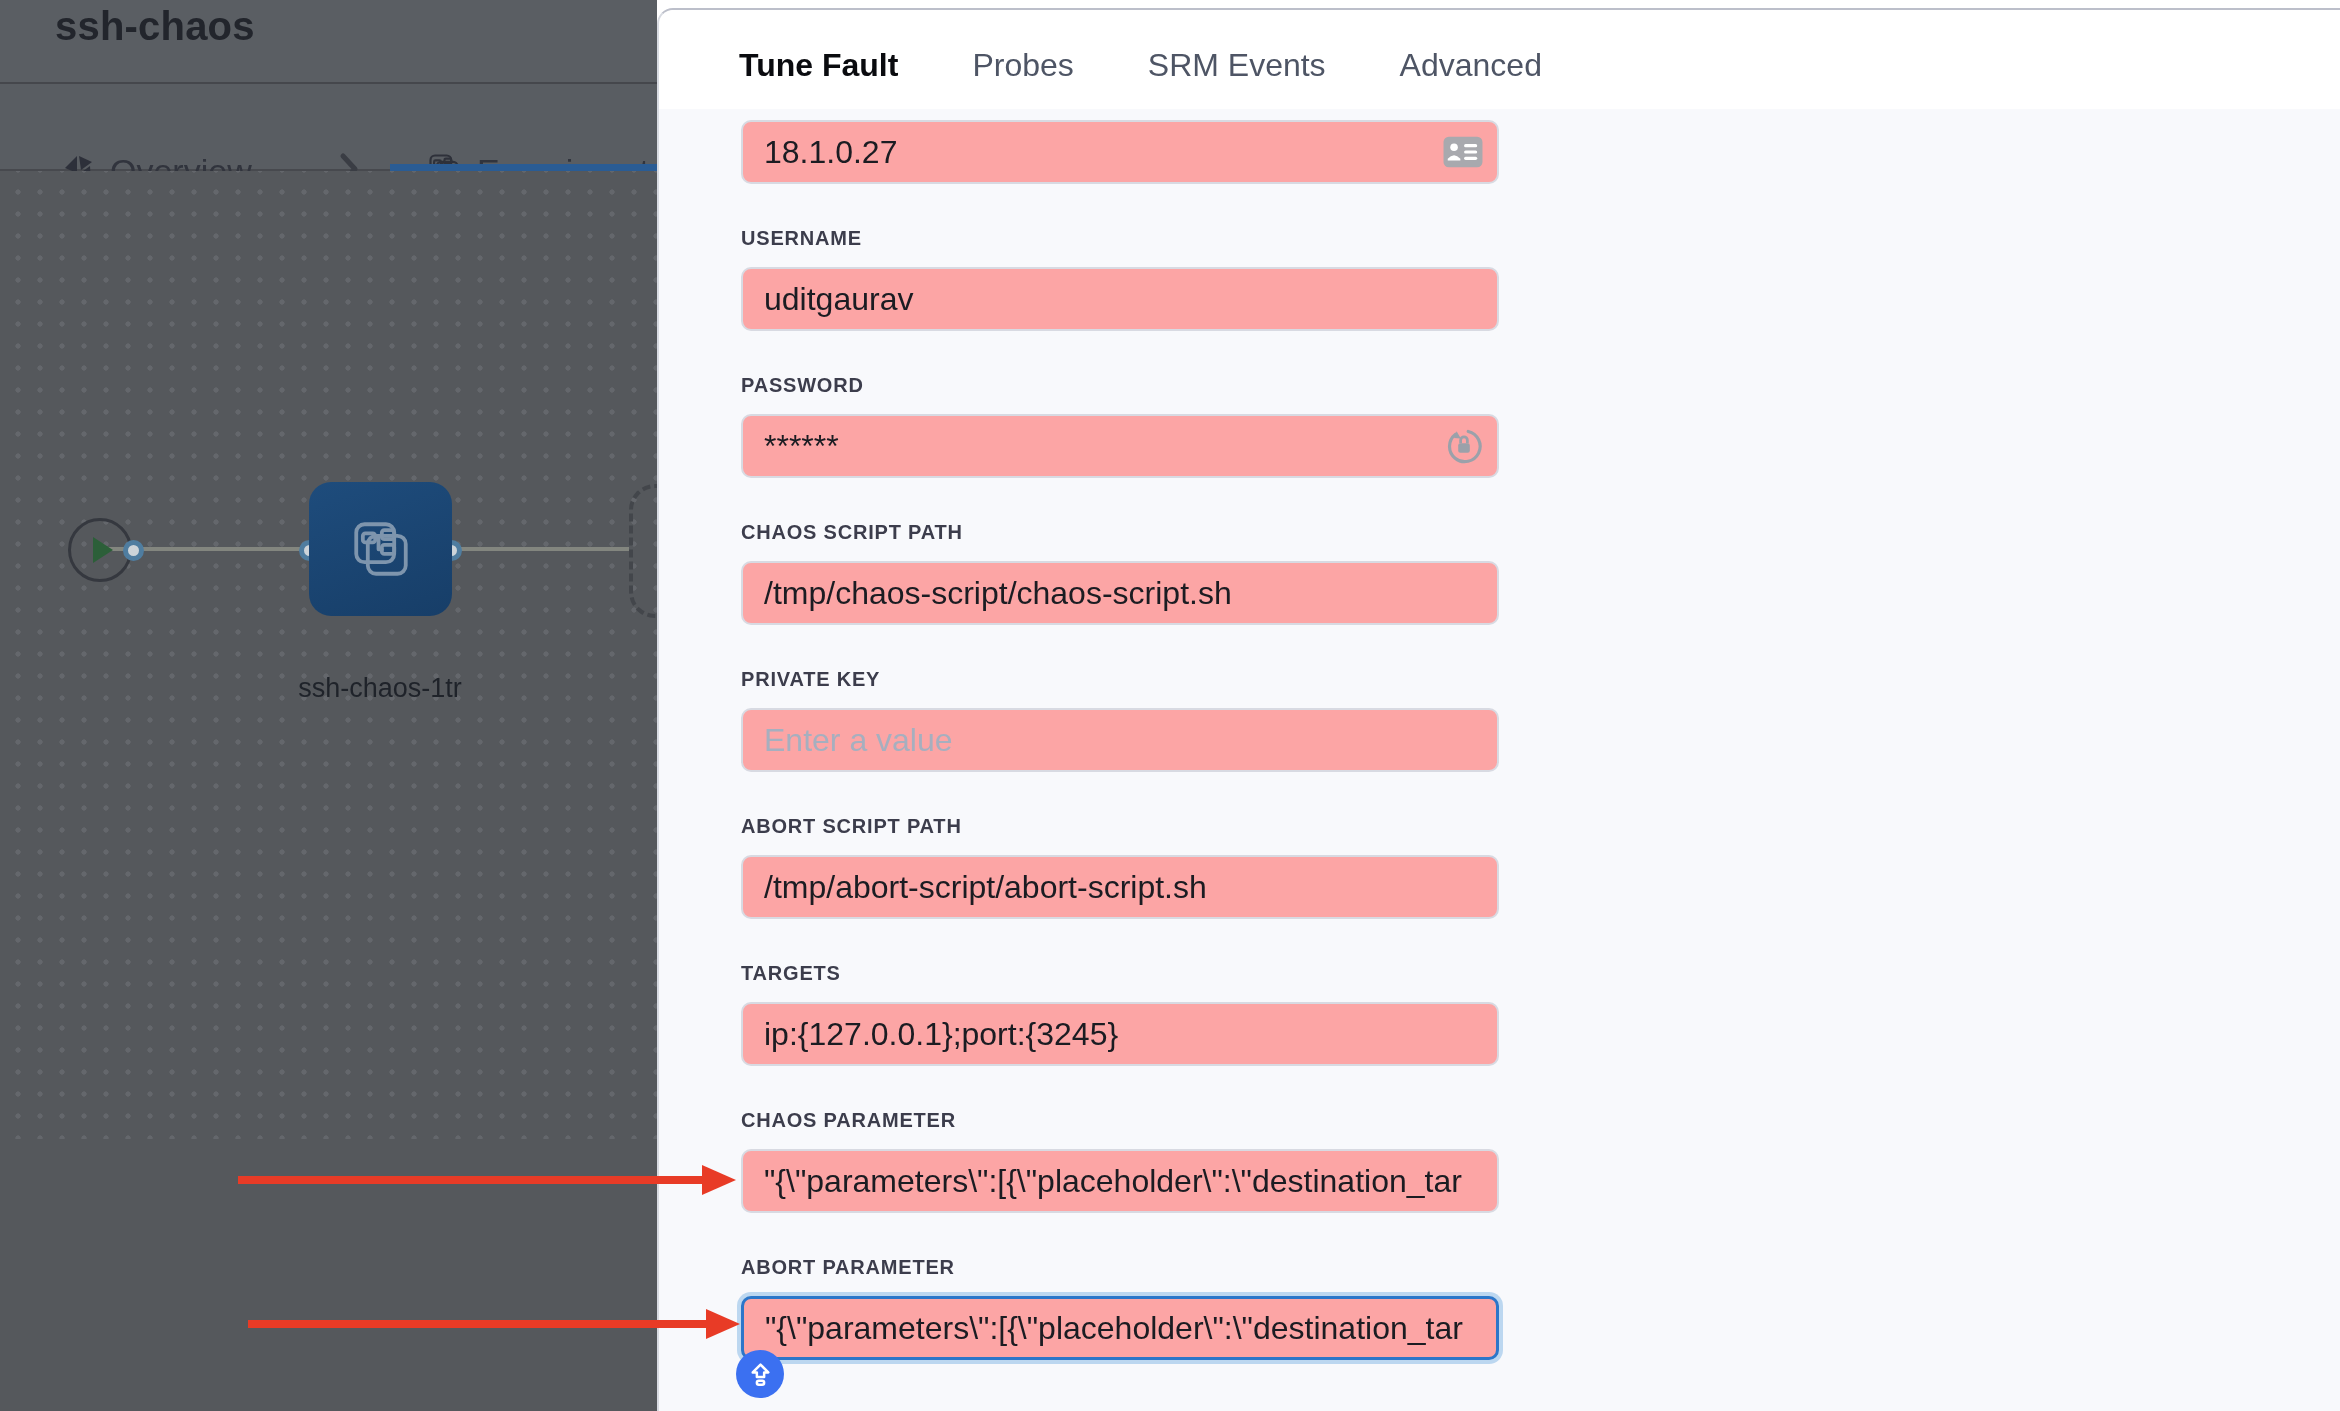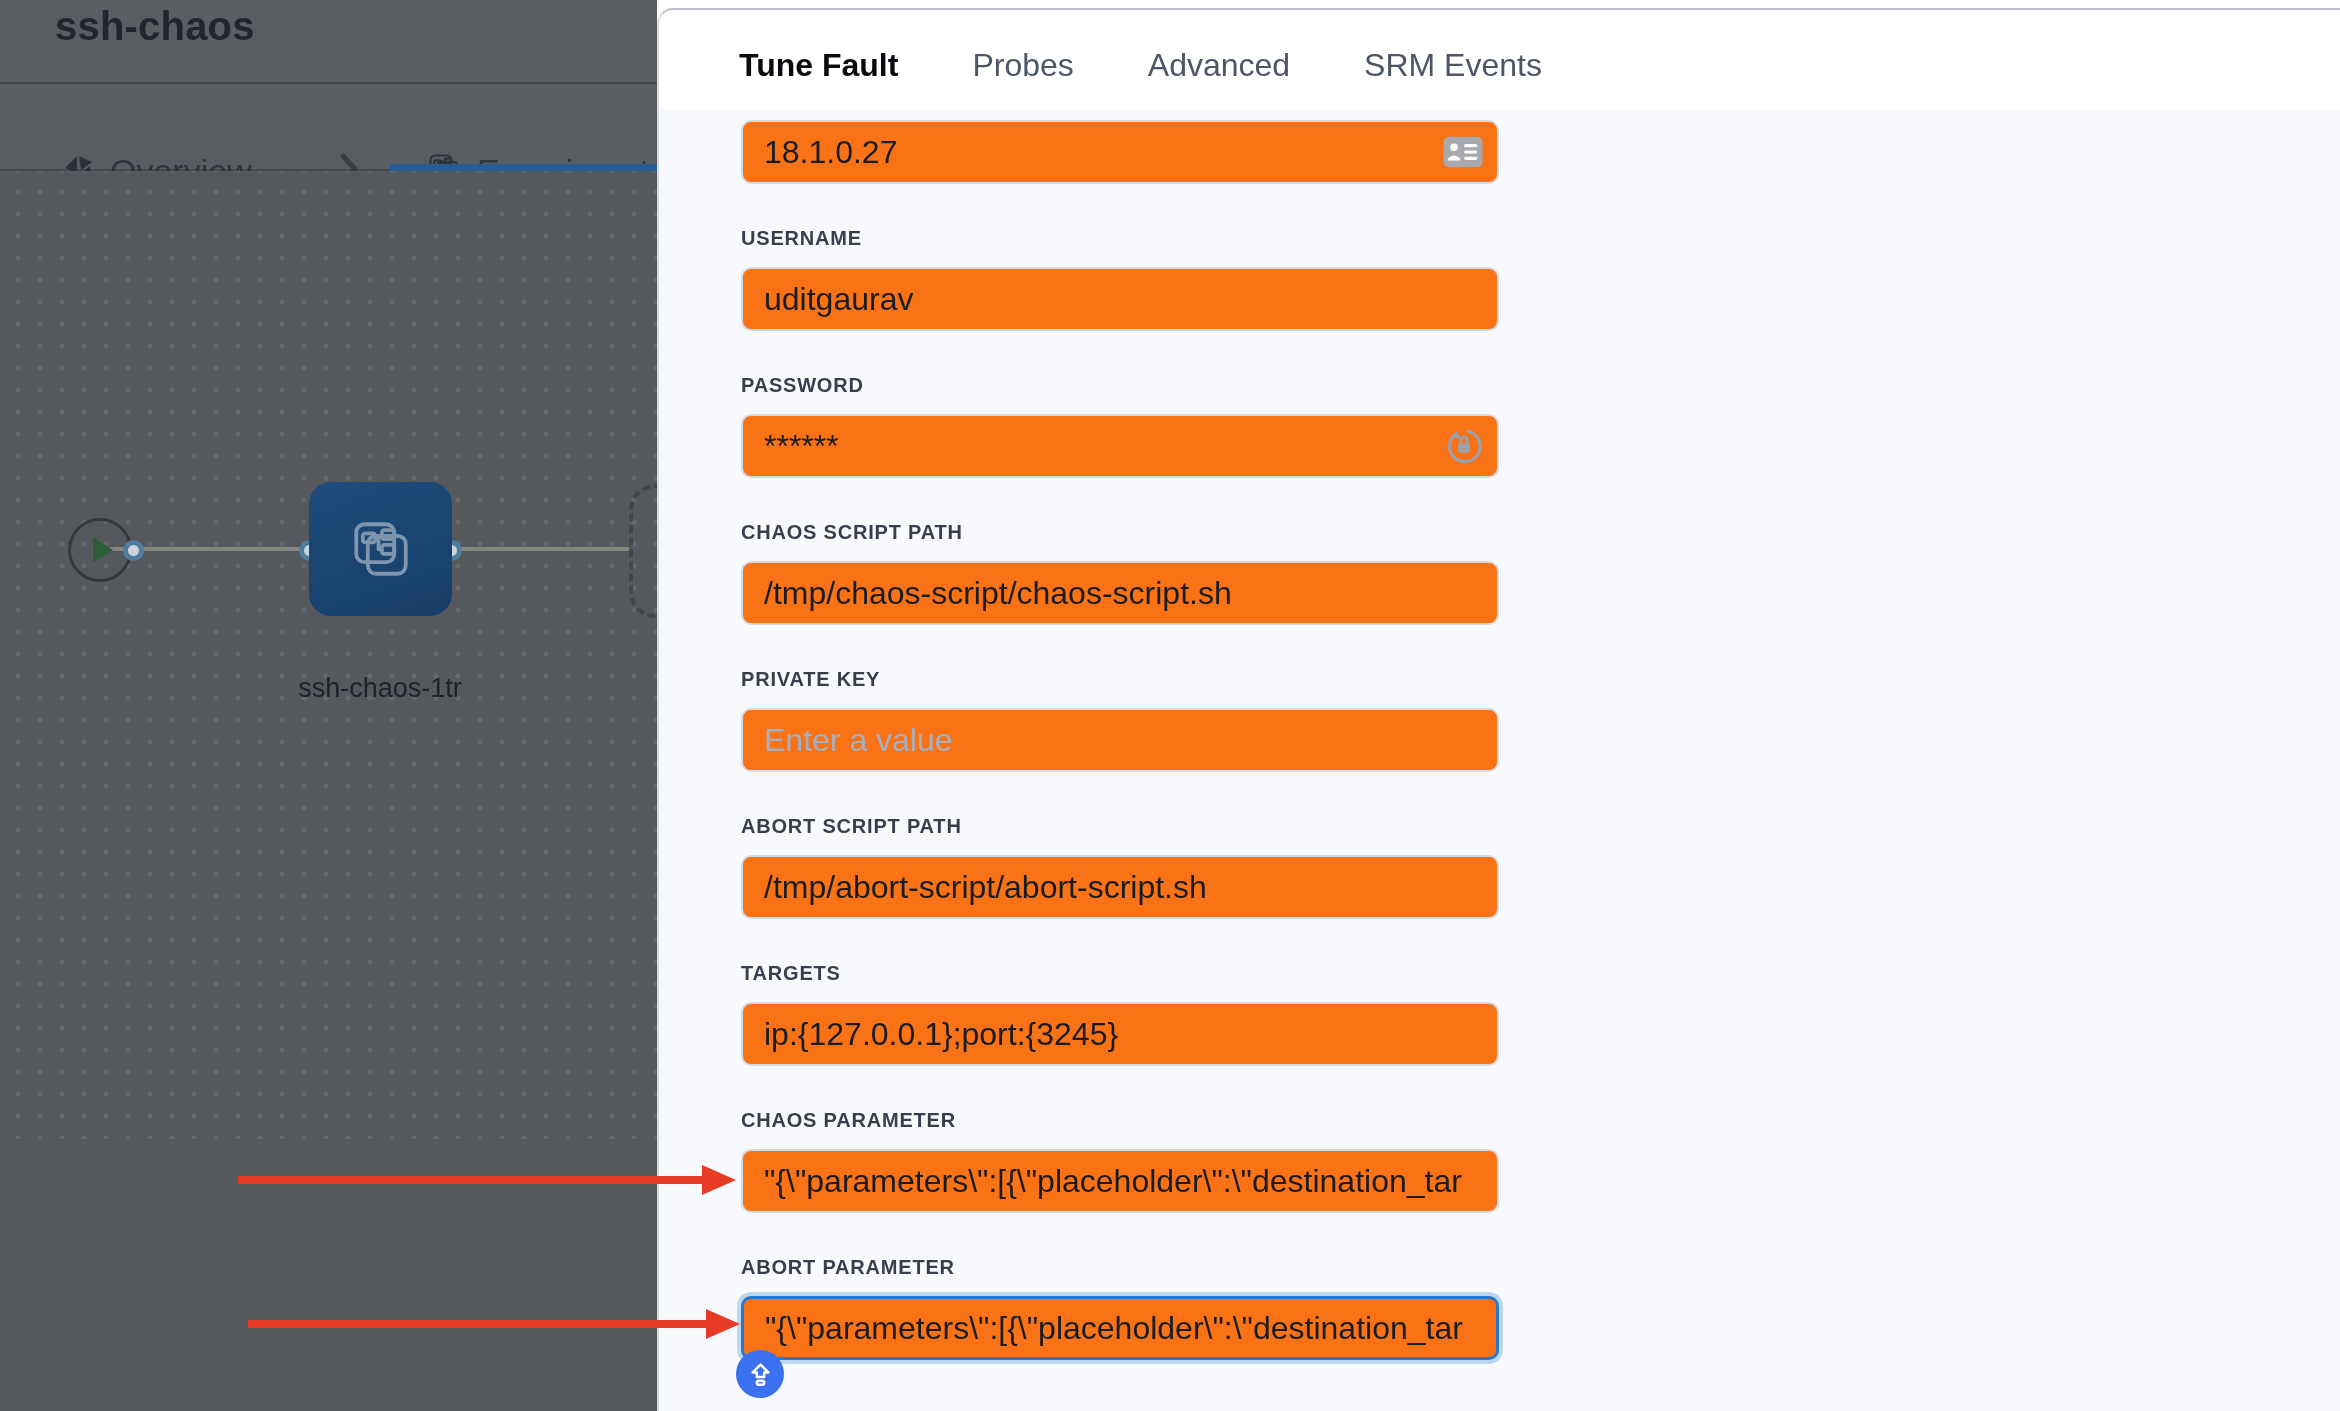--- a/index.html
+++ b/index.html
@@ -43,21 +43,21 @@
   .tabbar{position:relative;height:113px;background:#fff;border-top-left-radius:16px;border-bottom:2px solid #dcdee8;
     display:flex;align-items:center;padding-left:80px;gap:74px;}
   .tab{position:relative;font-size:32px;font-weight:500;color:#4e5565;height:100%;display:flex;align-items:center;cursor:pointer;}
   .tab.active{font-weight:700;color:#0a0b0f;}
   .tab.active .tab-underline{content:"";position:absolute;left:-28px;right:-28px;bottom:-2px;height:9px;background:var(--accent_blue);border-radius:5px 5px 0 0;}
   .form{position:absolute;left:0;top:99px;right:0;bottom:0;background:var(--form_bg);overflow:hidden;}
   .fgroup{margin:0 0 43px 82px;width:758px;}
   .fgroup.first{margin-top:11px;}
   .flabel{display:block;height:22px;margin-bottom:18px;font-size:20px;font-weight:700;color:var(--label_color);letter-spacing:.8px;}
   .fwrap{position:relative;width:758px;}
-  .finput{width:758px;height:64px;border:2px solid var(--input_border);border-radius:10px;background:#f97316;
+  .finput{width:758px;height:64px;border:2px solid var(--input_border);border-radius:10px;background:#fca5a5;
     padding:0 64px 0 21px;font-family:"Liberation Sans",sans-serif;font-size:32px;color:#1b1c22;outline:none;}
   .finput::placeholder{color:#a6afbf;}
   .finput.focused{border:3px solid var(--focus_blue);box-shadow:0 0 0 4px var(--focus_halo);}
   .input-icon{position:absolute;right:16px;top:50%;transform:translateY(-50%);display:flex;}
   .fab{position:absolute;left:736px;top:1350px;width:48px;height:48px;border-radius:50%;background:var(--fab_blue);
     display:flex;align-items:center;justify-content:center;z-index:60;border:none;cursor:pointer;}
 </style>
 </head>
 <body>
 
@@ -128,24 +128,24 @@
   <div class="drawer">
     <div class="tabbar">
       <div class="tab active">
         <span>Tune Fault</span>
         <div class="tab-underline" style="position:absolute;left:-28px;right:-28px;bottom:-2px;height:9px;background:var(--accent_blue);border-radius:5px 5px 0 0;"></div>
       </div>
       <div class="tab">
           <span>Probes</span>
         </div>
       <div class="tab">
+          <span>SRM Events</span>
+        </div>
+      <div class="tab">
           <span>Advanced</span>
-        </div>
-      <div class="tab">
-          <span>SRM Events</span>
         </div>
     </div>
 
     <div class="form">
 
       <div class="fgroup first">
         <div class="fwrap">
           <input class="finput" type="text" value="18.1.0.27" style="">
           <span class="input-icon">
             <svg width="40" height="32" viewBox="0 0 38 30">

